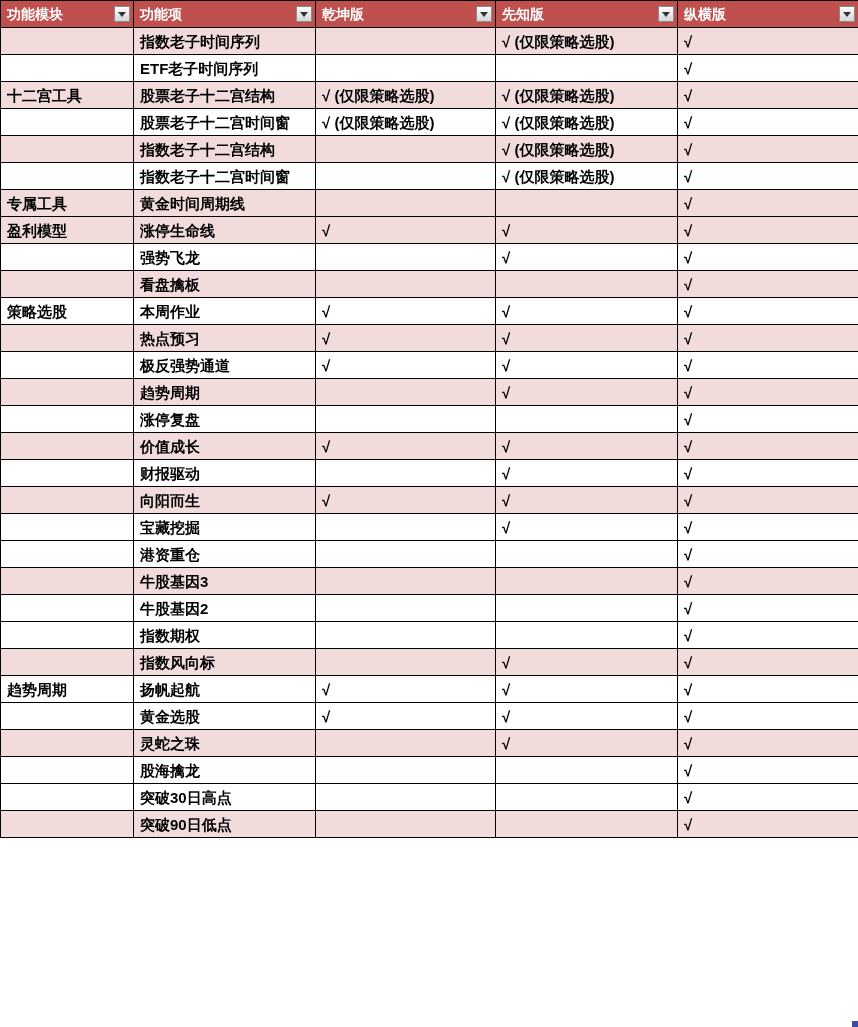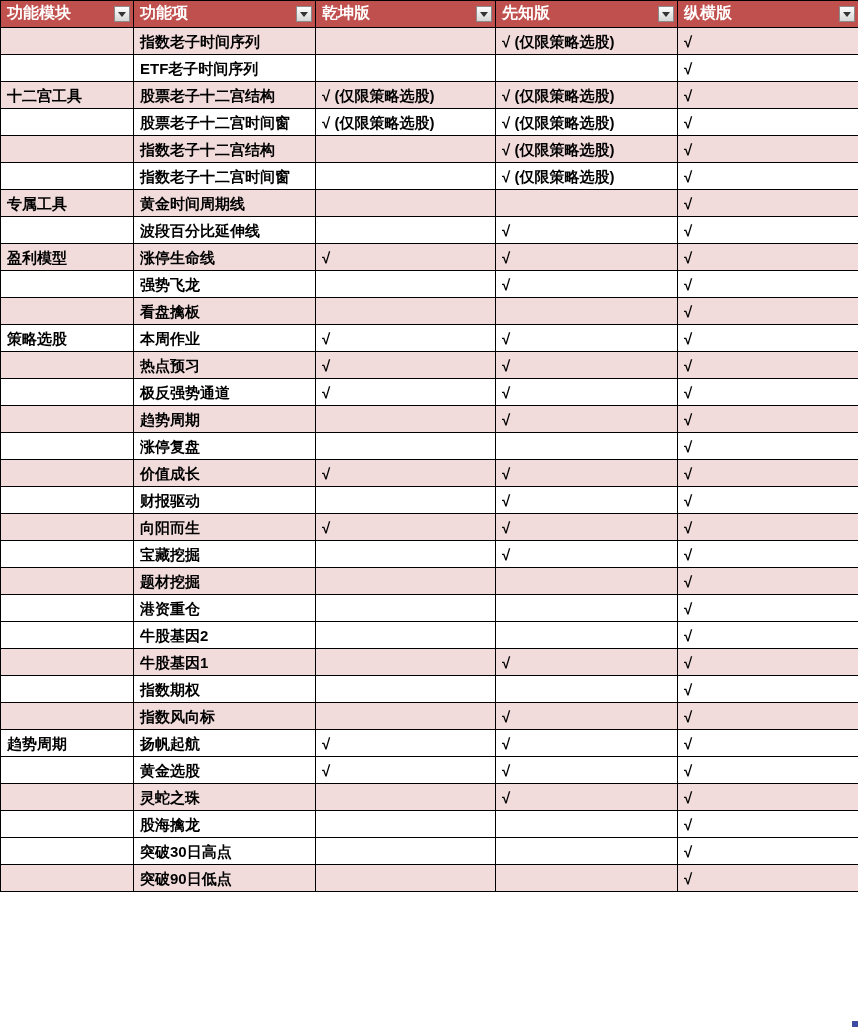--- a/index.html
+++ b/index.html
@@ -32,24 +32,23 @@
     font-size: 15px;
     line-height: 25px;
     white-space: nowrap;
     overflow: hidden;
     text-align: left;
     vertical-align: middle;
   }
   thead th {
     background: var(--header-bg);
     color: var(--header-text);
-    font-size: 16px;
+    font-size: 14px;
     position: relative;
     padding-right: 18px;
-    font-family: Liberation Mono, monospace;
   }
   tr.pink td { background: var(--row-pink); }
   tr.white td { background: var(--row-white); }
   .filter-btn {
     position: absolute;
     right: 3px; top: 50%;
     transform: translateY(-50%);
     width: 16px; height: 16px;
     background: linear-gradient(#fefefe, #d6d6d6);
     border: 1px solid #8a8a8a;
@@ -159,27 +158,20 @@
         <td>√ (仅限策略选股)</td>
         <td>√</td>
       </tr>
       <tr class="pink">
         <td>专属工具</td>
         <td>黄金时间周期线</td>
         <td></td>
         <td></td>
         <td>√</td>
       </tr>
-      <tr class="white">
-        <td></td>
-        <td>波段百分比延伸线</td>
-        <td></td>
-        <td>√</td>
-        <td>√</td>
-      </tr>
       <tr class="pink">
         <td>盈利模型</td>
         <td>涨停生命线</td>
         <td>√</td>
         <td>√</td>
         <td>√</td>
       </tr>
       <tr class="white">
         <td></td>
         <td>强势飞龙</td>
@@ -250,46 +242,39 @@
         <td>√</td>
         <td>√</td>
       </tr>
       <tr class="white">
         <td></td>
         <td>宝藏挖掘</td>
         <td></td>
         <td>√</td>
         <td>√</td>
       </tr>
-      <tr class="pink">
-        <td></td>
-        <td>题材挖掘</td>
-        <td></td>
-        <td></td>
-        <td>√</td>
-      </tr>
       <tr class="white">
         <td></td>
         <td>港资重仓</td>
         <td></td>
         <td></td>
         <td>√</td>
       </tr>
+      <tr class="pink">
+        <td></td>
+        <td>牛股基因3</td>
+        <td></td>
+        <td></td>
+        <td>√</td>
+      </tr>
       <tr class="white">
         <td></td>
         <td>牛股基因2</td>
         <td></td>
         <td></td>
-        <td>√</td>
-      </tr>
-      <tr class="pink">
-        <td></td>
-        <td>牛股基因1</td>
-        <td></td>
-        <td>√</td>
         <td>√</td>
       </tr>
       <tr class="white">
         <td></td>
         <td>指数期权</td>
         <td></td>
         <td></td>
         <td>√</td>
       </tr>
       <tr class="pink">

